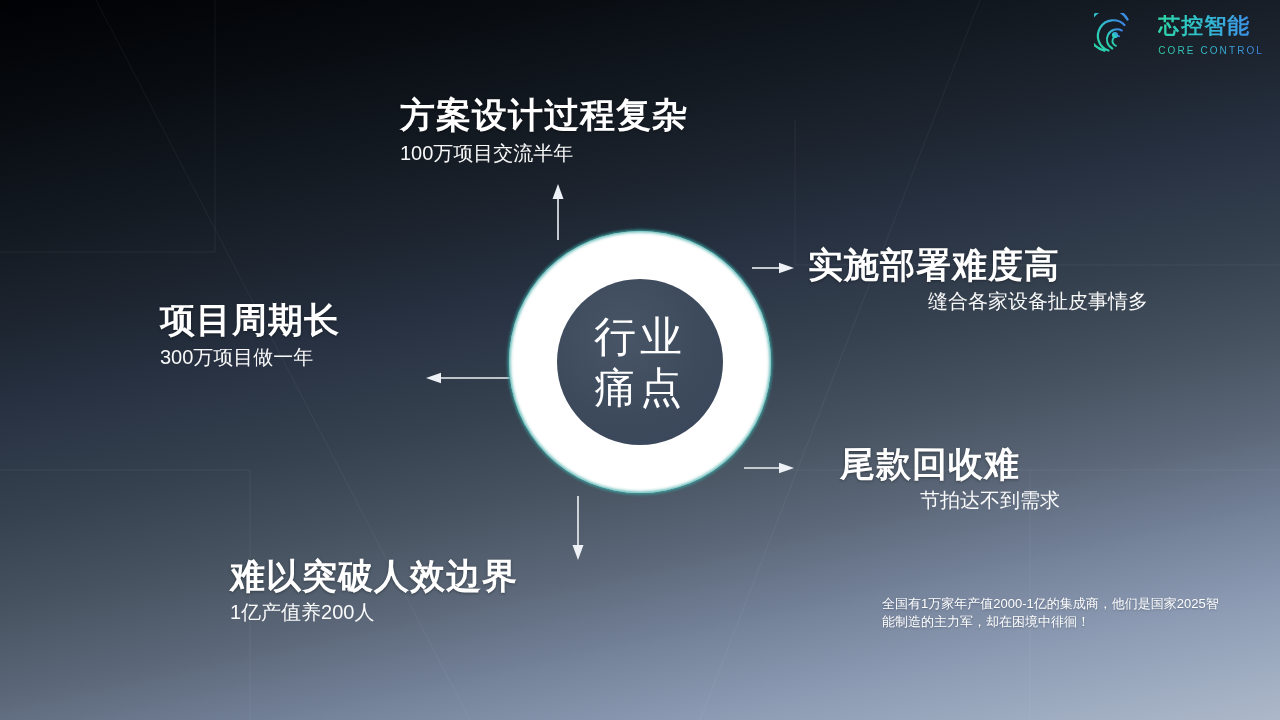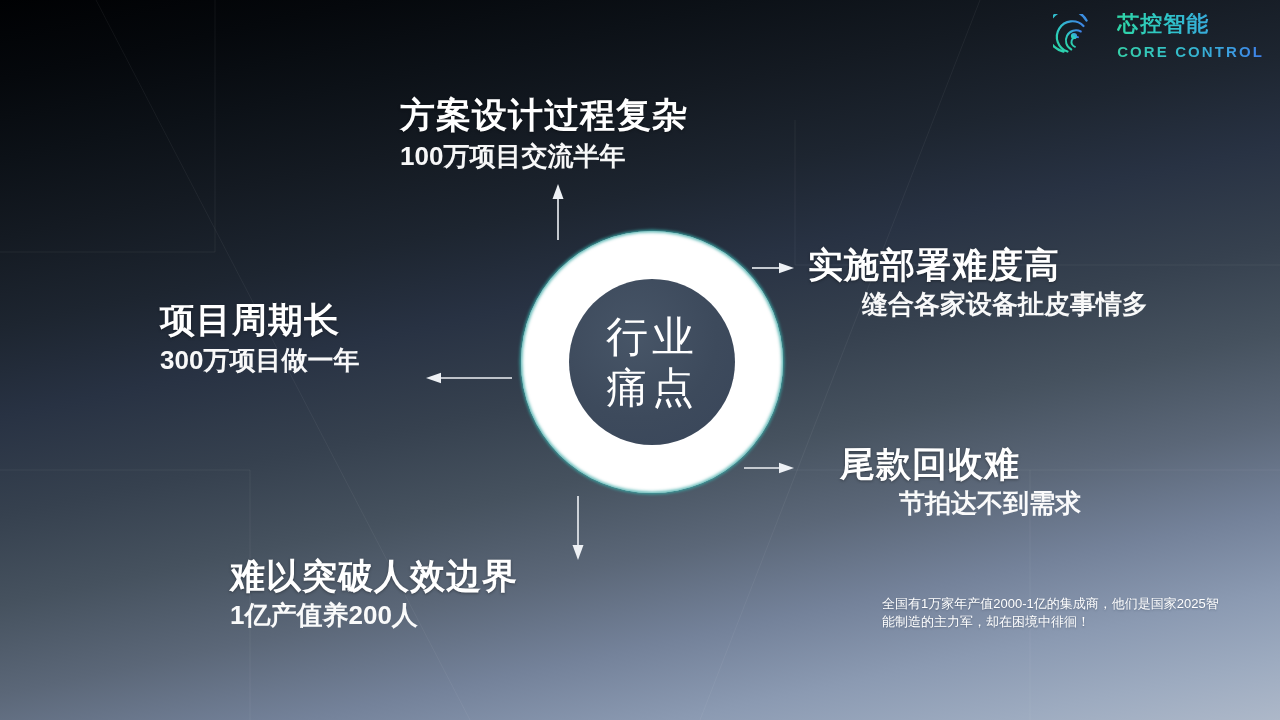--- a/index.html
+++ b/index.html
@@ -40,29 +40,29 @@
     display:flex; align-items:center; gap:20px;
   }
   #logo .mark { width:44px; height:44px; display:block; }
   #logo .words { display:flex; flex-direction:column; line-height:1; }
   #logo .cn {
     font-size:22px; font-weight:700; letter-spacing:1px;
     background:linear-gradient(90deg,#2fd6a6 0%,#2fc3c9 35%,#3aa3e0 70%,#3d7fe8 100%);
     -webkit-background-clip:text; background-clip:text; color:transparent;
   }
   #logo .en {
-    font-size:15px; font-weight:700; letter-spacing:2.1px; margin-top:9px;
+    font-size:10px; font-weight:400; letter-spacing:2.1px; margin-top:9px;
     background:linear-gradient(90deg,#35cfa8 0%,#34bfc9 40%,#3aa0de 75%,#3f7ee9 100%);
     -webkit-background-clip:text; background-clip:text; color:transparent;
   }
 
   
   #ring {
     position:absolute;
-    left:521px; top:231px;
+    left:509px; top:231px;
     width:262px; height:262px;
     border-radius:50%;
     background:#ffffff;
     box-shadow:0 0 3px 1.5px rgba(58,168,166,.85),
                inset 0 0 3px 1.5px rgba(58,168,166,.75);
     text-decoration:underline;
   }
   #ring-hole {
     position:absolute; left:50%; top:50%;
     transform:translate(-50%,-50%);
@@ -92,22 +92,22 @@
     color:#ffffff;
     font-weight:700;
     font-size:35px;
     line-height:1.12;
     letter-spacing:1px;
     white-space:nowrap;
     text-shadow:0 1px 3px rgba(0,0,0,.35);
   }
   .callout .sub {
     color:#ffffff;
-    font-weight:700;
-    font-size:26px;
+    font-weight:400;
+    font-size:20px;
     line-height:1.2;
     margin-top:6px;
     white-space:nowrap;
     opacity:.97;
   }
   .callout.center-al { text-align:left; }
   .callout.left-al   { text-align:left; }
 
   
   #c-top    { left:400px; top:95px;  width:460px; }

